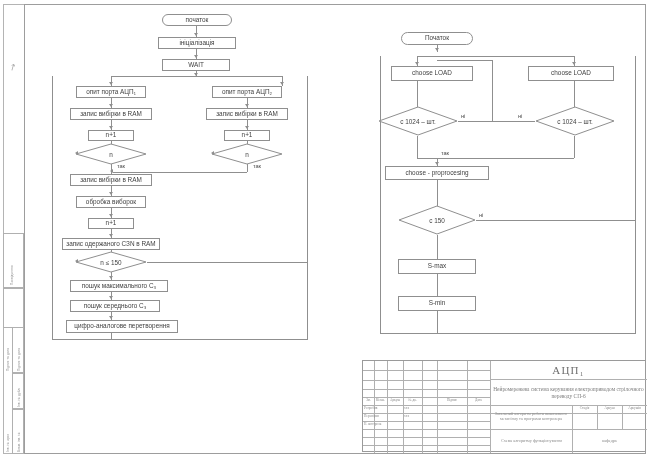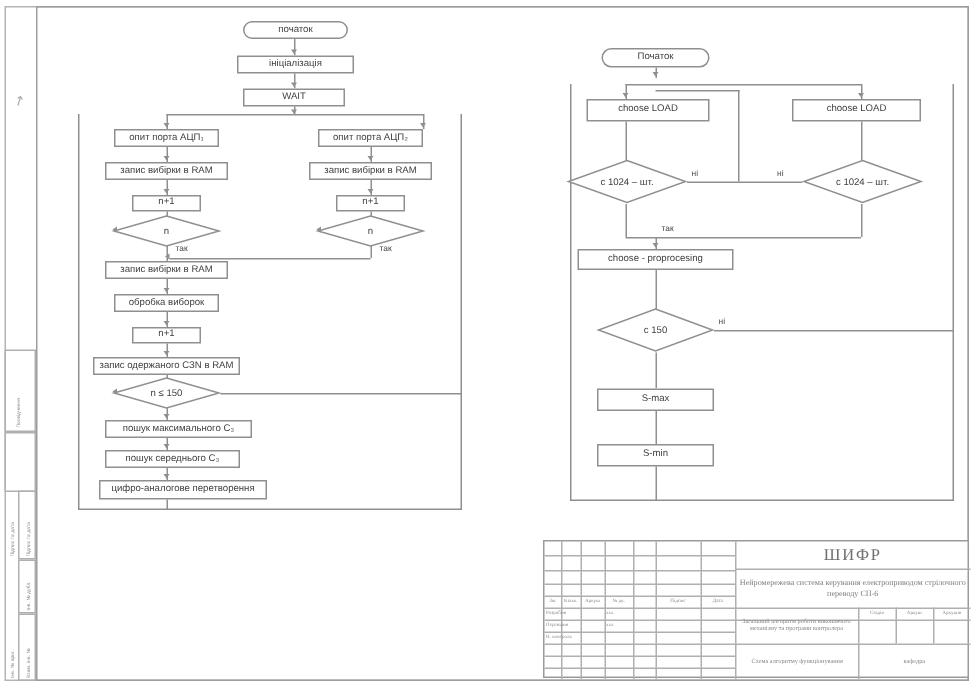--- a/index.html
+++ b/index.html
@@ -295,21 +295,21 @@
 
     <div class="tbl h" style="left:127px;top:18px;width:157px;"></div>
     <div class="tbl h" style="left:127px;top:44px;width:157px;"></div>
     <div class="tbl h" style="left:127px;top:52px;width:157px;"></div>
     <div class="tbl h" style="left:127px;top:68px;width:157px;"></div>
     <div class="tbl v" style="left:209px;top:44px;height:24px;"></div>
     <div class="tbl v" style="left:234px;top:44px;height:24px;"></div>
     <div class="tbl v" style="left:259px;top:44px;height:24px;"></div>
     <div class="tbl v" style="left:209px;top:68px;height:24px;"></div>
 
-    <div class="tbtxt big" style="left:127px;top:0;width:157px;height:18px;">ШИФР</div>
+    <div class="tbtxt big" style="left:127px;top:0;width:157px;height:18px;">АЦП₁</div>
 
     <div class="tbtxt mid" style="left:129px;top:19px;width:153px;height:25px;">Нейромережева система керування електроприводом стрілочного переводу СП-6</div>
 
     <div class="tbtxt small" style="left:128px;top:44px;width:80px;height:24px;">Загальний алгоритм роботи виконавчого механізму та програми контролера</div>
 
     <div class="tbtxt" style="left:209px;top:44px;width:25px;height:8px;">Стадія</div>
     <div class="tbtxt" style="left:234px;top:44px;width:25px;height:8px;">Аркуш</div>
     <div class="tbtxt" style="left:259px;top:44px;width:25px;height:8px;">Аркушів</div>
     <div class="tbtxt" style="left:209px;top:52px;width:25px;height:16px;"></div>
     <div class="tbtxt" style="left:234px;top:52px;width:25px;height:16px;"></div>

